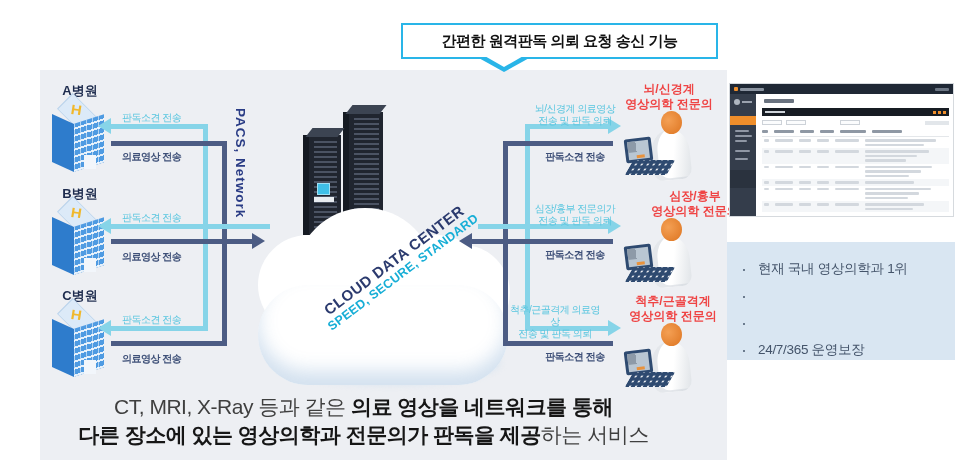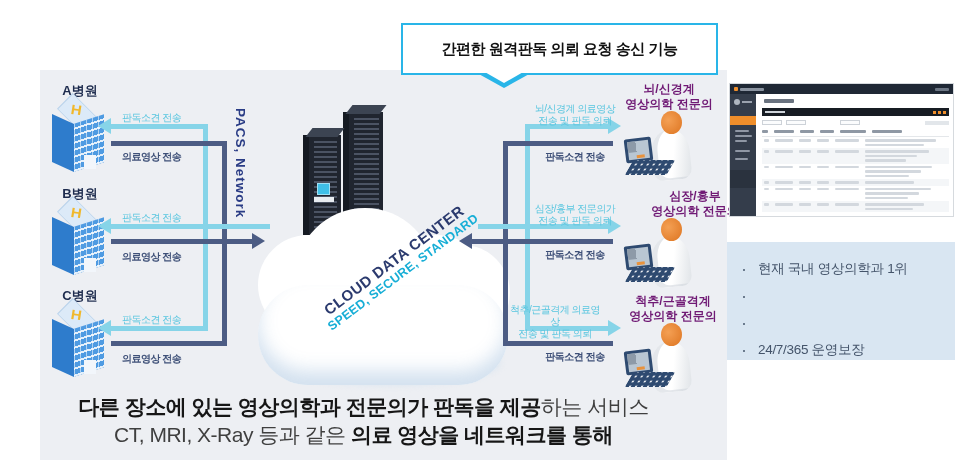--- a/index.html
+++ b/index.html
@@ -1,20 +1,20 @@
 <!DOCTYPE html>
 <html><head>
 <meta charset="utf-8">
 <style>
   * { margin:0; padding:0; box-sizing:border-box; }
   body { background:#ffffff; font-family:"Liberation Sans","DejaVu Sans",sans-serif; }
   .stage { position:relative; width:964px; height:472px; background:#ffffff; overflow:hidden; }
 
   
-  .callout { position:absolute; left:401px; top:23px; width:317px; height:52px;
+  .callout { position:absolute; left:401px; top:23px; width:317px; height:36px;
     background:#fff; border:2px solid #29b5e8; display:flex; align-items:center; justify-content:center; z-index:30; }
   .callout-text { font-size:15px; font-weight:bold; color:#111; letter-spacing:-0.5px; }
   .callout-tri-out { position:absolute; left:74px; bottom:-15px; width:0; height:0;
     border-left:27px solid transparent; border-right:27px solid transparent; border-top:15px solid #29b5e8; }
   .callout-tri-in { position:absolute; left:80px; bottom:-10px; width:0; height:0;
     border-left:21px solid transparent; border-right:21px solid transparent; border-top:12px solid #ffffff; }
 
   
   .panel { position:absolute; left:40px; top:70px; width:687px; height:390px; background:#edeff3; }
 
@@ -27,21 +27,21 @@
   .head-l-lb { border-right:13px solid #86d4e8; }
   .head-l-dk { border-right:13px solid #4c5c84; }
   .head-r-lb { border-left:13px solid #86d4e8; }
   .head-r-dk { border-left:13px solid #4c5c84; }
 
   .lb-label { position:absolute; font-size:10px; font-weight:normal; color:#57c5df; letter-spacing:-0.5px; }
   .dk-label { position:absolute; font-size:10px; font-weight:bold; color:#3e5078; letter-spacing:-0.5px; }
   .lb-label.ctr, .dk-label.ctr { text-align:center; line-height:12px; }
 
   .hosp-name { position:absolute; width:60px; text-align:center; font-size:13px; font-weight:bold; color:#1e2c4e; }
-  .spec-name { position:absolute; width:110px; text-align:center; font-size:12px; font-weight:bold; color:#701a75; line-height:15px; }
+  .spec-name { position:absolute; width:110px; text-align:center; font-size:12px; font-weight:bold; color:#ef4444; line-height:15px; }
 
   .pacs { position:absolute; left:233px; top:108px; writing-mode:vertical-rl; font-size:13.5px; font-weight:bold;
     color:#2a3c85; letter-spacing:1px; }
 
   
   .building { position:absolute; width:58px; height:70px; }
   .b-roof { position:absolute; left:9px; top:-8px; width:40px; height:40px; background:#dceaf8;
     border:1px solid #b9d2ea; transform:rotate(45deg) scaleY(0.55) ; }
   .b-roof-h { position:absolute; left:21px; top:-2px; font-size:15px; font-weight:bold; color:#f0b82c; transform:scaleY(0.9) rotate(8deg); }
   .b-left { position:absolute; left:2px; top:16px; width:22px; height:48px; background:#2e7ccc; transform:skewY(24deg); }
@@ -270,24 +270,24 @@
     <div class="doc-torso"></div>
       <div class="doc-head"></div>
     <div class="doc-screen">
         <div class="doc-screen-in"></div>
       </div>
     <div class="doc-base"></div>
   </div>
 
   <div class="caption">
     <div>
+      <span>CT, MRI, X-Ray 등과 같은 </span><b>의료 영상을 네트워크를 통해</b>
+    </div>
+    <div>
       <b>다른 장소에 있는 영상의학과 전문의가 판독을 제공</b><span>하는 서비스</span>
-    </div>
-    <div>
-      <span>CT, MRI, X-Ray 등과 같은 </span><b>의료 영상을 네트워크를 통해</b>
     </div>
   </div>
 
   <div class="thumb">
     <div class="th-header">
       <span class="th-logo-dot"></span>
       <span class="th-logo-bar"></span>
       <span class="th-header-right"></span>
     </div>
     <div class="th-body">

